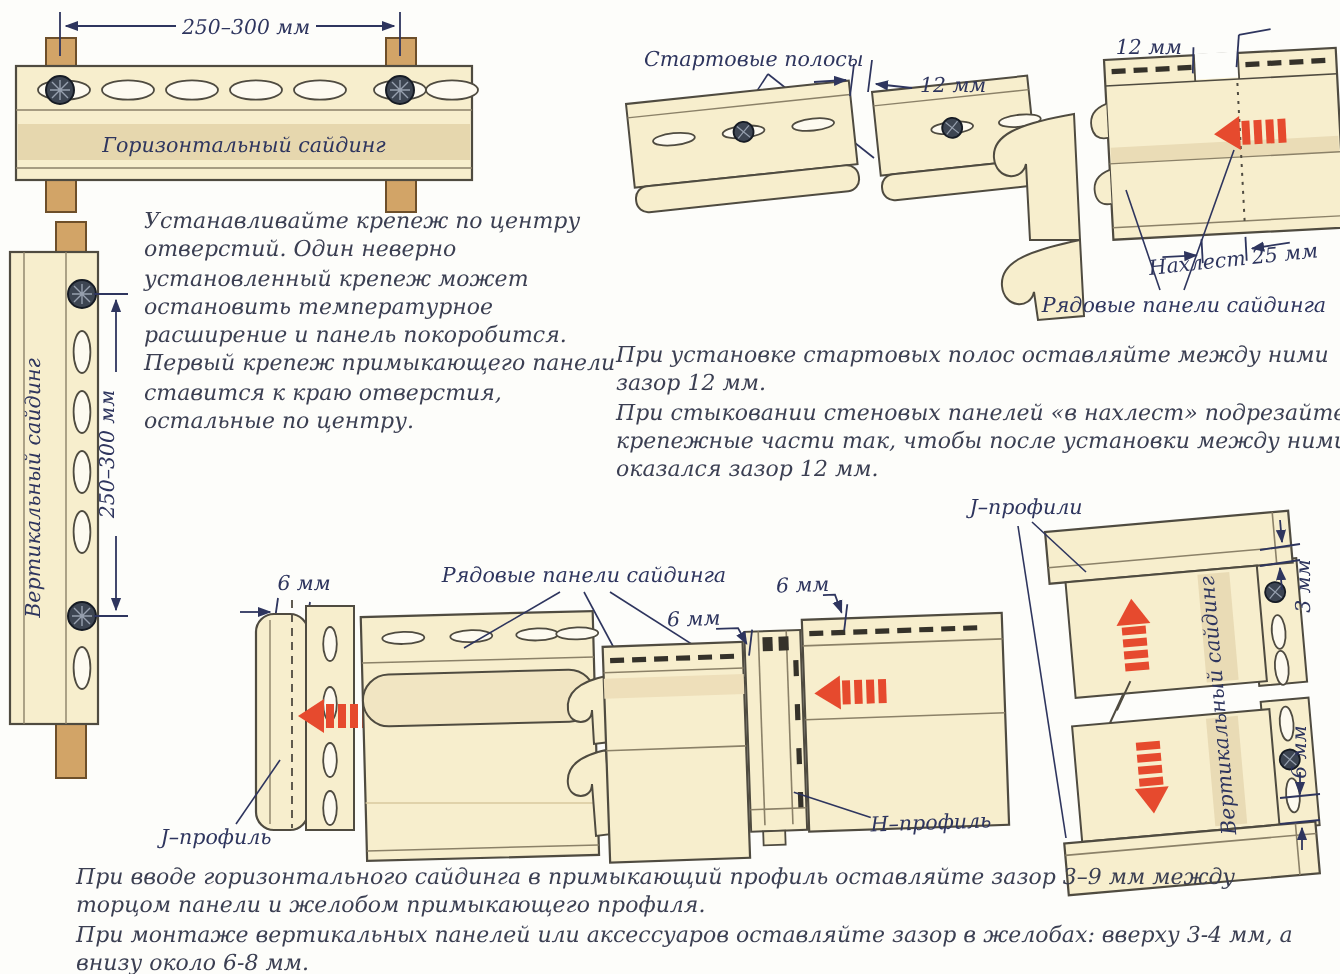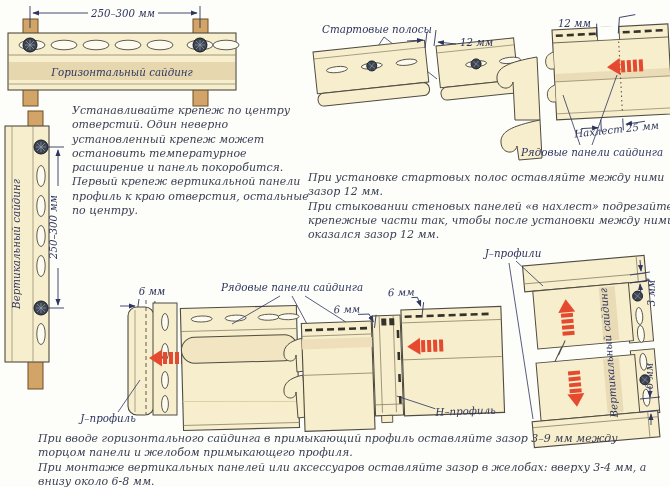--- a/index.html
+++ b/index.html
@@ -328,21 +328,21 @@
 
     <line x1="516" y1="261" x2="543" y2="286" stroke="#2e355e" stroke-width="0.8"></line>
     <line x1="509" y1="263" x2="533" y2="419" stroke="#2e355e" stroke-width="0.8"></line>
     <text class="lbl" x="513" y="257" text-anchor="middle">J–профили</text>
   </g>
 </svg>
 
 
 <div class="para-block" style="left:72px;top:104px;width:238px;">
   <p>Устанавливайте крепеж по центру отверстий. Один неверно установленный крепеж может остановить температурное расширение и панель покоробится.</p>
-  <p>Первый крепеж вертикальной панели профиль к краю отверстия, остальные по центру.</p>
+  <p>Первый крепеж примыкающего панели ставится к краю отверстия, остальные по центру.</p>
 </div>
 
 <div class="para-block" style="left:308px;top:171px;width:372px;">
   <p>При установке стартовых полос оставляйте между ними зазор 12 мм.</p>
   <p>При стыковании стеновых панелей «в нахлест» подрезайте крепежные части так, чтобы после установки между ними оказался зазор 12 мм.</p>
 </div>
 
 <div class="para-block" style="left:38px;top:432px;width:614px;">
   <p>При вводе горизонтального сайдинга в примыкающий профиль оставляйте зазор 3–9 мм между торцом панели и желобом примыкающего профиля.</p>
   <p>При монтаже вертикальных панелей или аксессуаров оставляйте зазор в желобах: вверху 3-4 мм, а внизу около 6-8 мм.</p>

